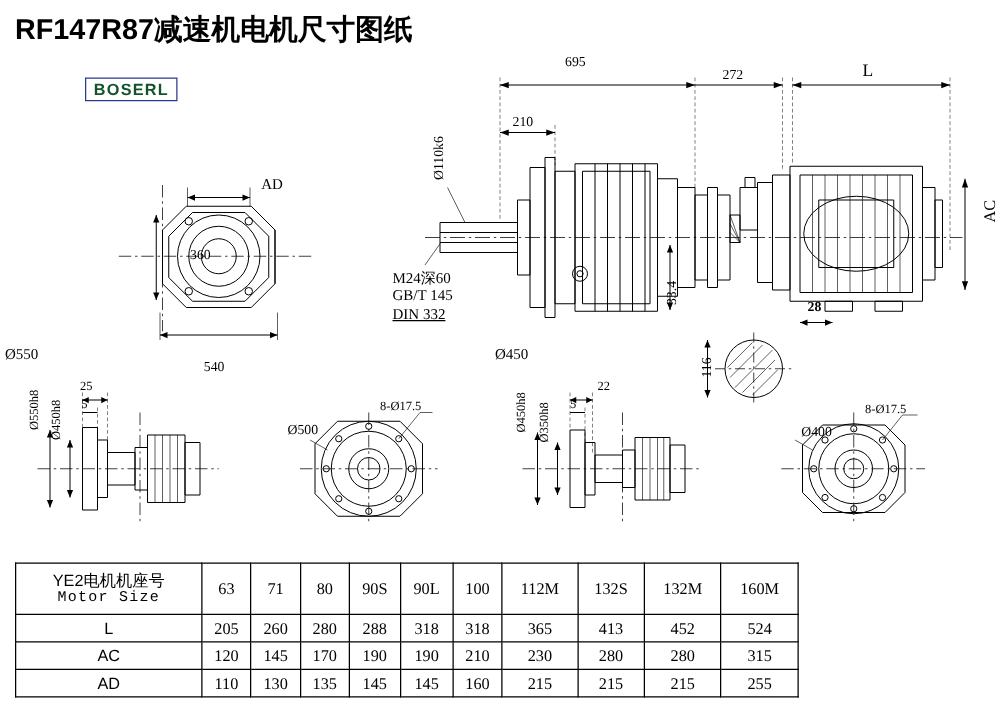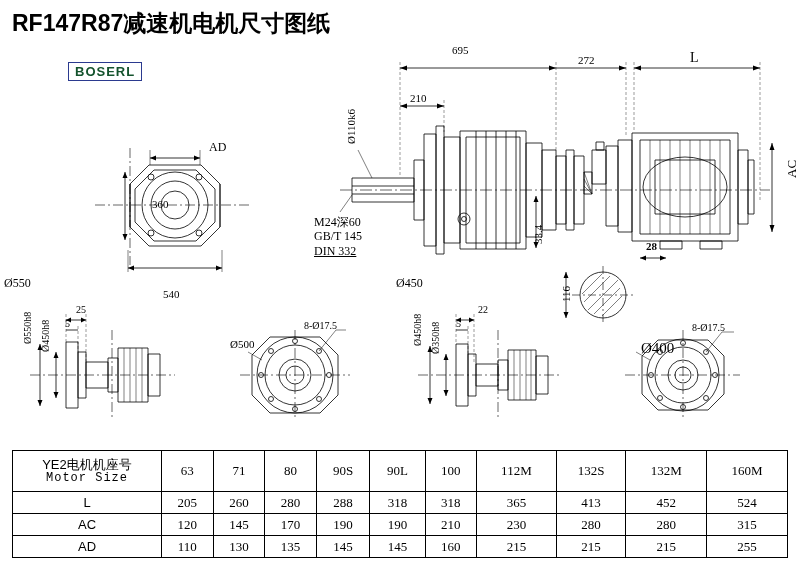--- a/index.html
+++ b/index.html
@@ -41,21 +41,21 @@
     left: 0;
     top: 0;
     width: 800px;
     height: 572px;
   }
   
   #spec-table {
     position: absolute;
     left: 12px;
     top: 450px;
-    width: 776px;
+    width: 627px;
     border-collapse: collapse;
     font-size: 13px;
   }
   #spec-table td, #spec-table th {
     border: 1px solid #000;
     text-align: center;
     height: 21px;
     padding: 0;
     font-weight: normal;
     font-family: Liberation Serif, serif;
@@ -391,28 +391,28 @@
 <div class="lbl" style="left:646px; top:240px;font-weight:bold;">28</div>
 <div class="lbl vert" style="left:560px; top:302px;">116</div>
 
 <div class="lbl" style="left:314px; top:214px; font-size:12px;">M24深60</div>
 <div class="lbl" style="left:314px; top:229px; font-size:12px;">GB/T 145</div>
 <div class="lbl" style="left:314px; top:244px; font-size:12px;text-decoration:underline;">DIN 332</div>
 
 <div class="lbl" style="left:4px; top:276px; font-size:12px;">Ø550</div>
 <div class="lbl" style="left:396px; top:276px; font-size:12px;">Ø450</div>
 <div class="lbl" style="left:230px; top:338px; font-size:11px;">Ø500</div>
-<div class="lbl" style="left:614px; top:340px; font-size:15px;padding-left:27px;">Ø400</div>
+<div class="lbl" style="left:614px; top:340px; font-size:11px;padding-left:27px;">Ø400</div>
 
 <div class="lbl vert sm" style="left:22px; top:344px;">Ø550h8</div>
 <div class="lbl vert sm" style="left:40px; top:352px;">Ø450h8</div>
 <div class="lbl vert sm" style="left:412px; top:346px;">Ø450h8</div>
 <div class="lbl vert sm" style="left:430px; top:354px;">Ø350h8</div>
 
-<div class="lbl sm" style="left:76px; top:304px;">25</div>
+<div class="lbl sm" style="left:64px; top:304px;">25</div>
 <div class="lbl sm" style="left:65px; top:318px;">5</div>
 <div class="lbl sm" style="left:478px; top:304px;">22</div>
 <div class="lbl sm" style="left:456px; top:318px;">5</div>
 
 <div class="lbl sm" style="left:304px; top:320px;">8-Ø17.5</div>
 <div class="lbl sm" style="left:692px; top:322px;">8-Ø17.5</div>
 
 <table id="spec-table">
   <tbody>
     <tr>

